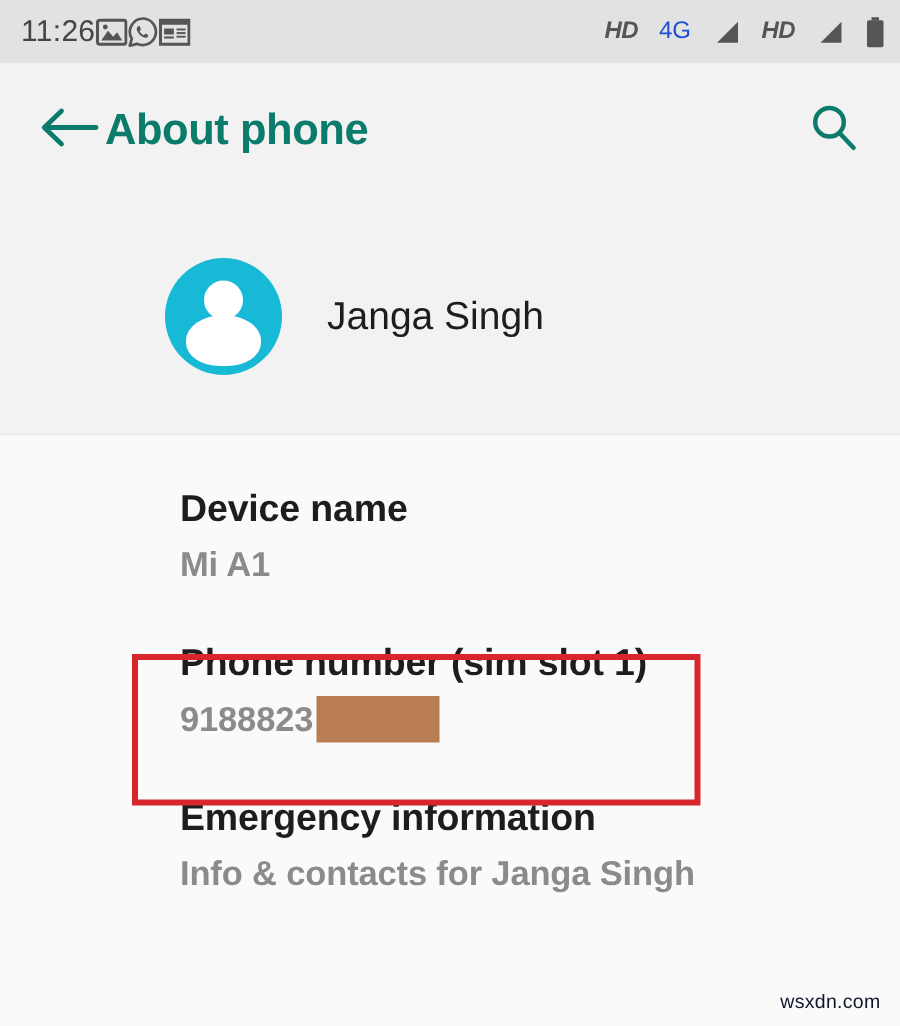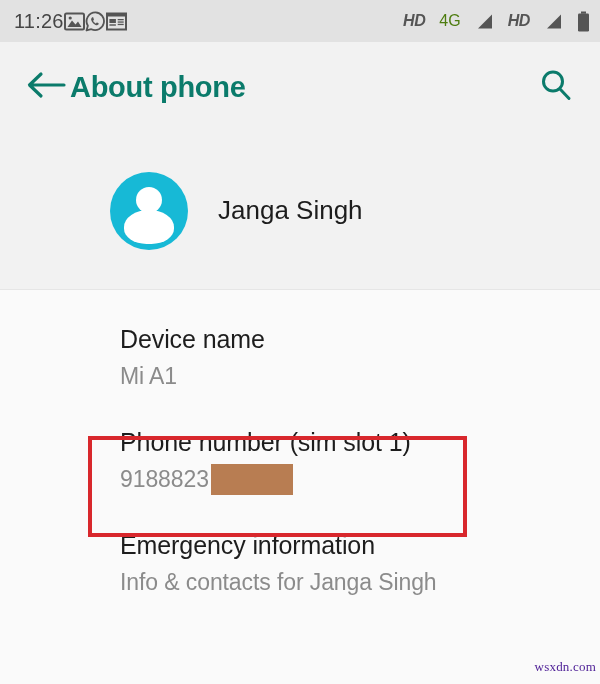--- a/index.html
+++ b/index.html
@@ -49,21 +49,21 @@
   .hd-label {
     font-size: 16px;
     font-style: italic;
     font-weight: bold;
     color: #555;
     font-family: "Liberation Sans", sans-serif;
     letter-spacing: -0.4px;
   }
   .net-label {
     font-size: 16px;
-    color: #4d7c0f;
+    color: #1d4ed8;
     font-family: "Liberation Sans", sans-serif;
   }
 
   
   #app-bar {
     height: 90px;
     background: #f2f2f2;
     display: flex;
     align-items: center;
     padding: 0 22px 0 26px;
@@ -135,20 +135,21 @@
   #account-name {
     font-size: 26px;
     color: #1d1d1d;
     margin-left: 30px;
   }
 
   
   #content-list {
     background: #fafafa;
     padding-top: 33px;
+    font-weight: bold;
   }
   .list-item {
     padding: 0 0 0 120px;
     margin-bottom: 34px;
     box-sizing: border-box;
   }
   .list-item.highlighted {
     margin-bottom: 0;
   }
   .item-title {
@@ -184,25 +185,25 @@
   #redaction-block {
     display: inline-block;
     width: 82px;
     height: 31px;
     background: #b87d52;
     margin-left: 2px;
   }
 
   #watermark {
     position: absolute;
-    right: 4px;
+    right: 13px;
     bottom: 9px;
     font-size: 13px;
-    color: #4c1d95;
-    font-family: Liberation Serif, serif;
+    color: #0f172a;
+    font-family: Liberation Sans, sans-serif;
     letter-spacing: 0.2px;
   }
 </style>
 </head>
 <body>
 
 <div id="status-bar">
   <div id="status-bar-left">
     <span id="status-time">11:26</span>
 

